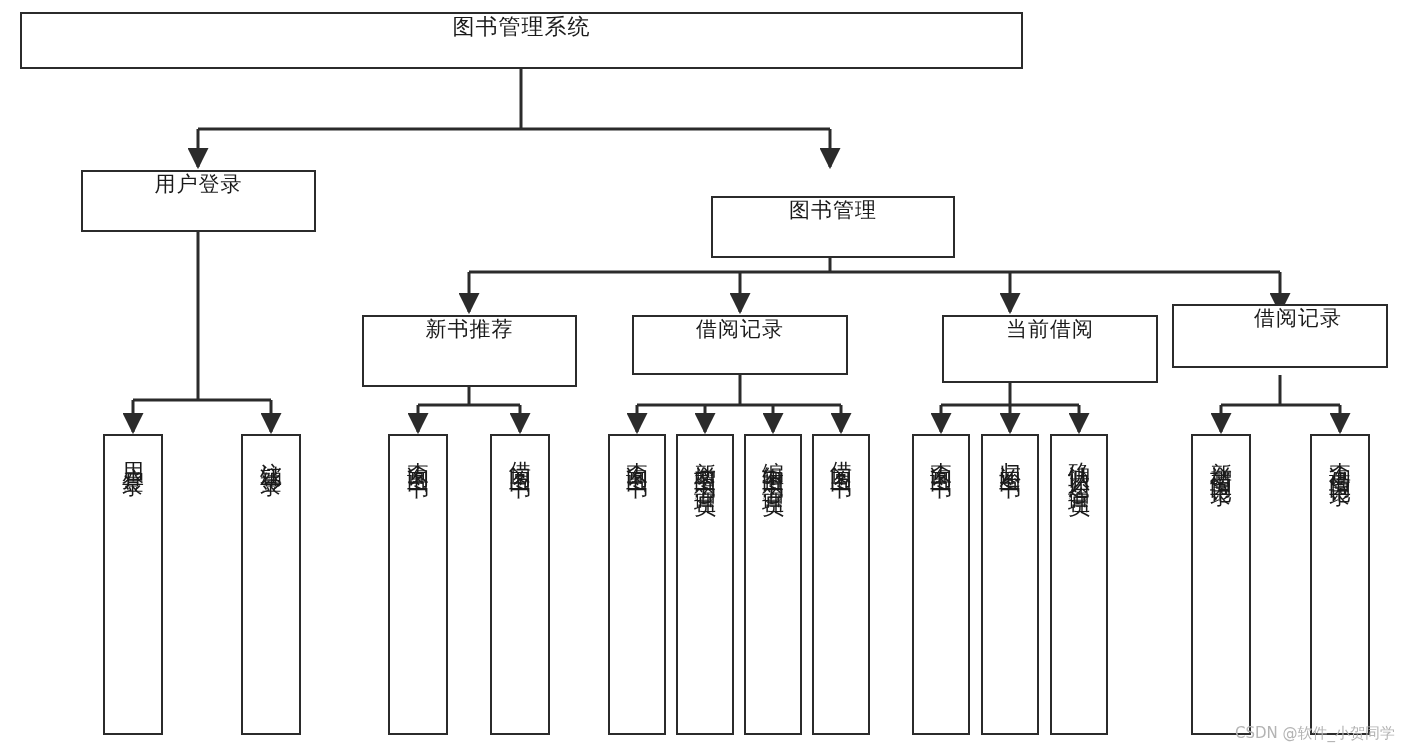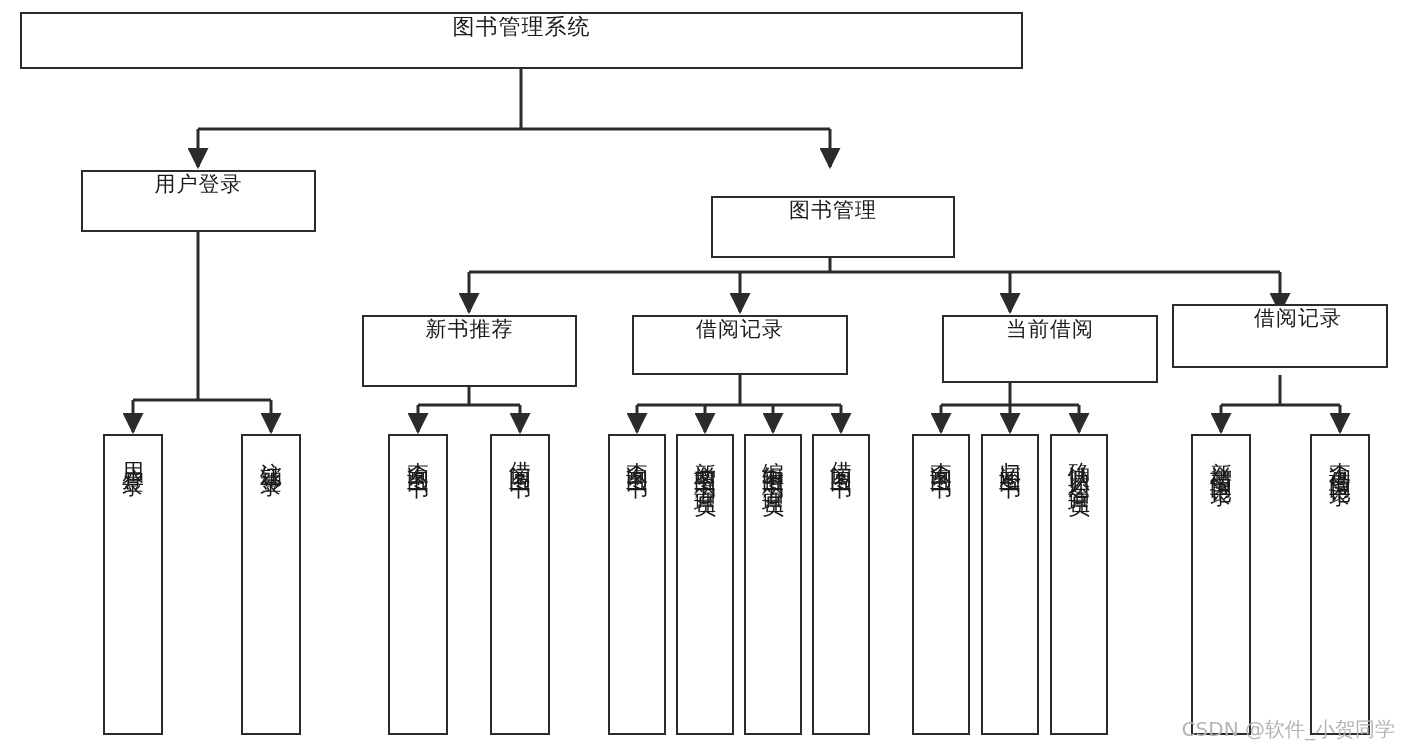--- a/index.html
+++ b/index.html
@@ -57,21 +57,21 @@
     letter-spacing: 5px;
     line-height: 1;
   }
   .node.root .node-label {
     font-size: 22px;
   }
   #watermark {
     position: absolute;
     right: 10px;
     bottom: 4px;
-    font-size: 20px;
+    font-size: 15px;
     color: #b4b4b4;
     z-index: 5;
     white-space: nowrap;
     font-family: "DejaVu Sans", "Liberation Sans", sans-serif;
   }
 </style>
 </head>
 <body>
 
 <div id="canvas">

